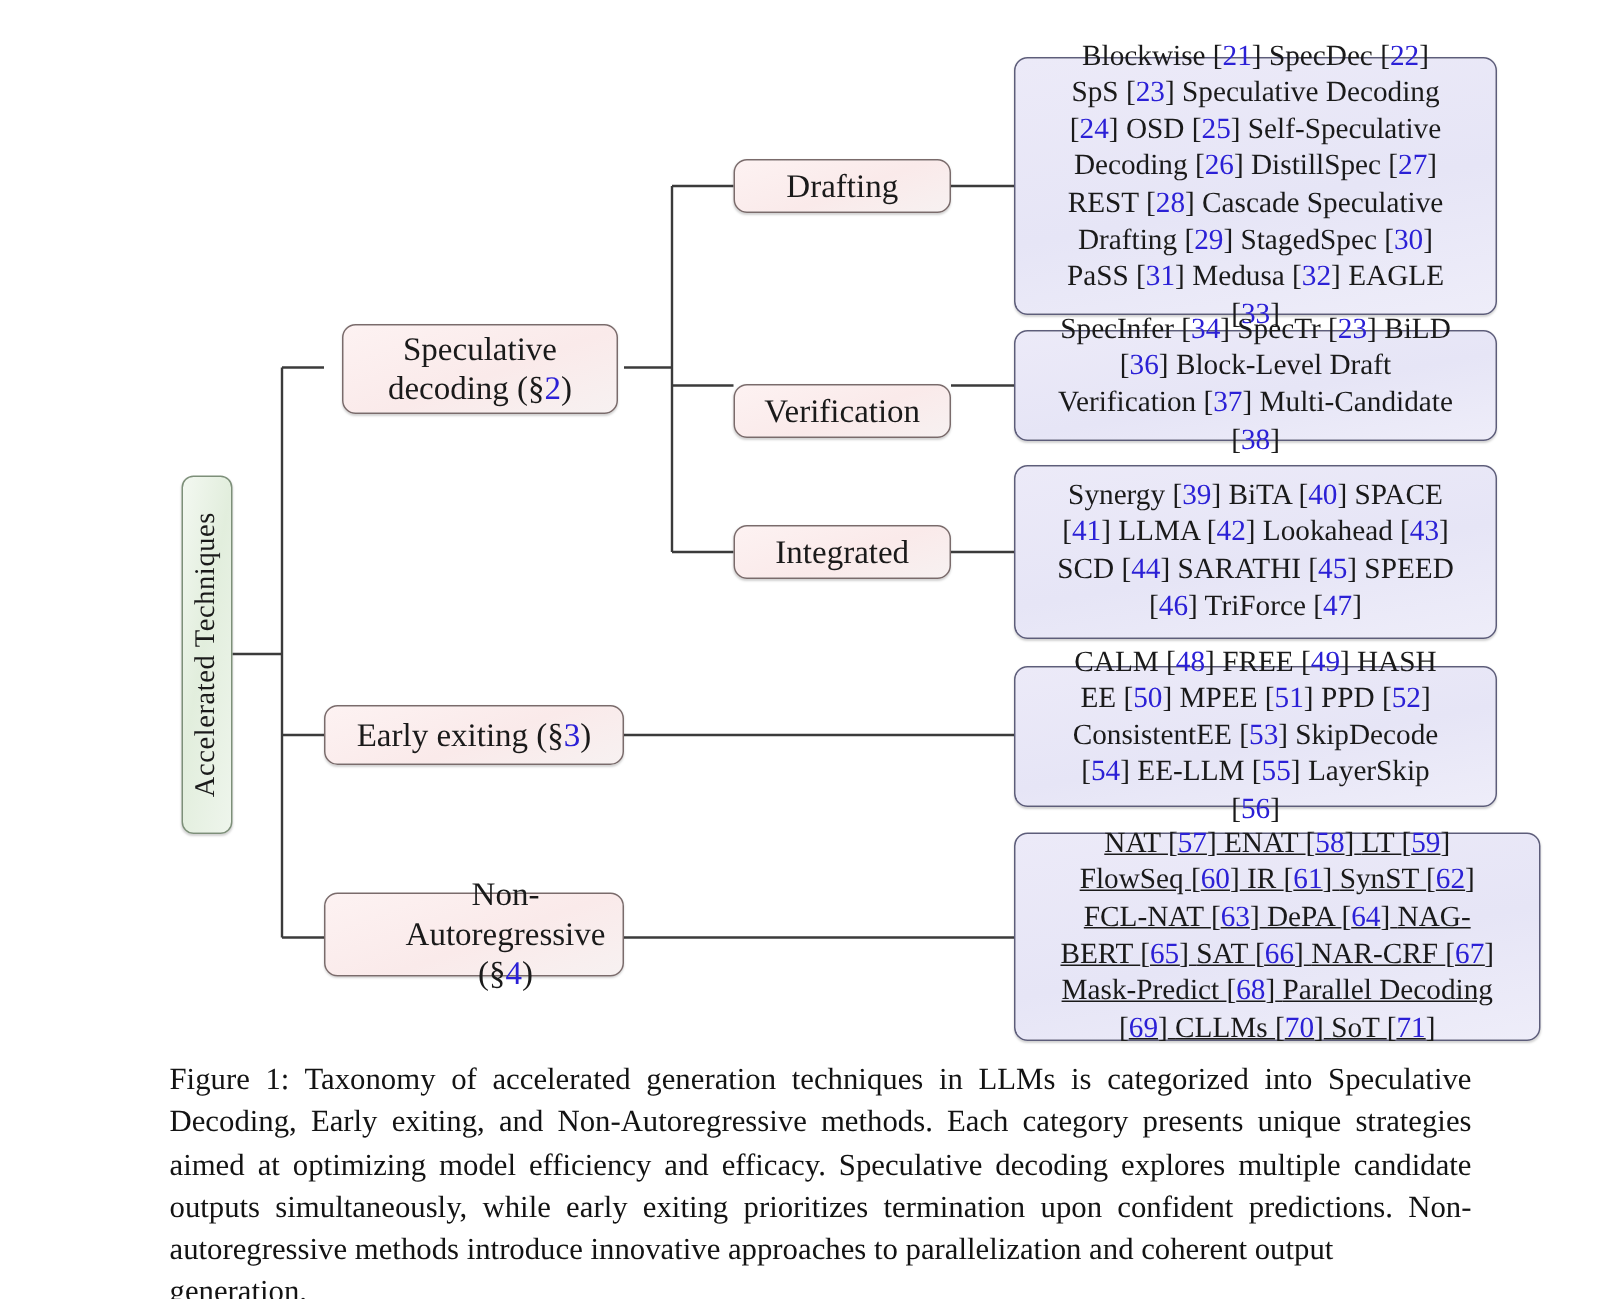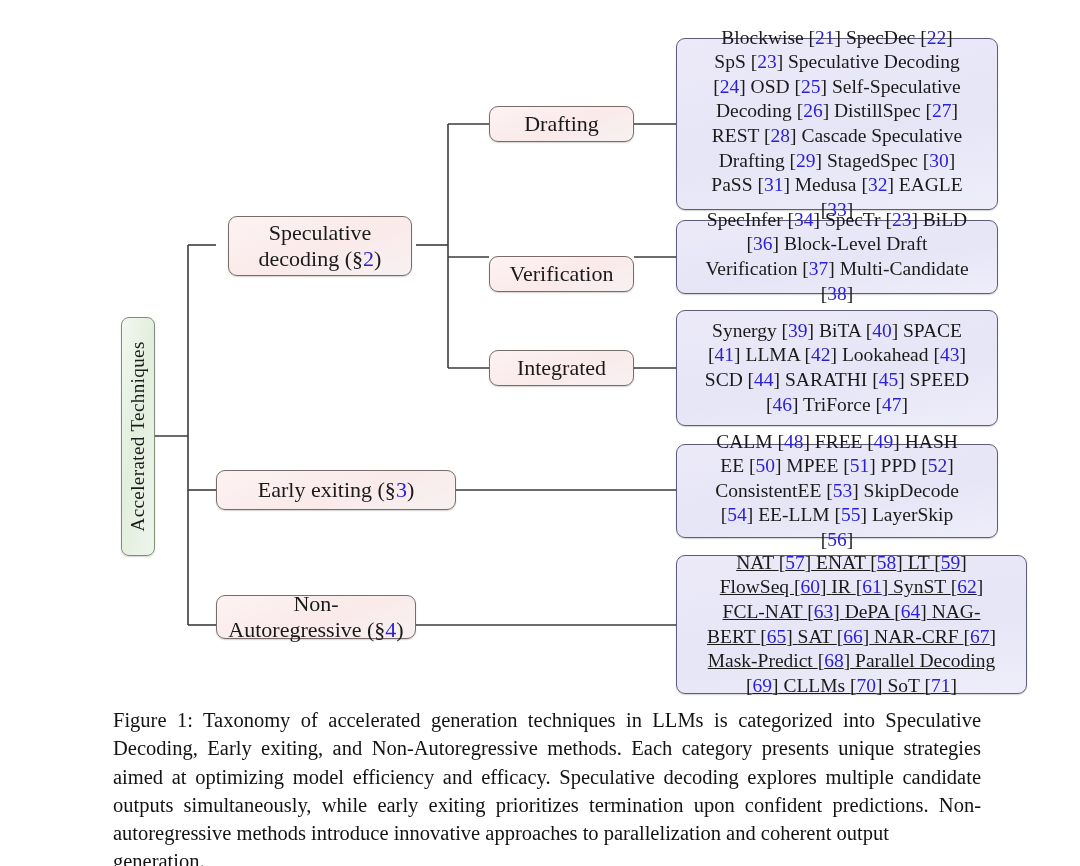--- a/index.html
+++ b/index.html
@@ -126,27 +126,27 @@
     <span class="vtext">Accelerated Techniques</span>
   </div>
 
   <div class="node pink" style="left:216px; top:216px; width:184px; height:60px;margin-left:12px;">
     <div>
       <span>Speculative</span><br>
       <span>decoding (§</span><span class="ref">2</span><span>)</span>
     </div>
   </div>
 
-  <div class="node pink" style="left:216px; top:470px; width:240px; height:40px;">
+  <div class="node pink" style="left:216px; top:470px; width:200px; height:40px;">
     <div>
       <span>Early exiting (§</span><span class="ref">3</span><span>)</span>
     </div>
   </div>
 
-  <div class="node pink" style="left:216px; top:595px; width:200px; height:44px;">
+  <div class="node pink" style="left:216px; top:595px; width:200px; height:56px;padding-left:42px;">
     <div>
       <span>Non-</span><br>
       <span>Autoregressive (§</span><span class="ref">4</span><span>)</span>
     </div>
   </div>
 
   <div class="node pink" style="left:489px; top:106px; width:145px; height:36px;">
     <span>Drafting</span>
   </div>
   <div class="node pink" style="left:489px; top:256px; width:145px; height:36px;">

